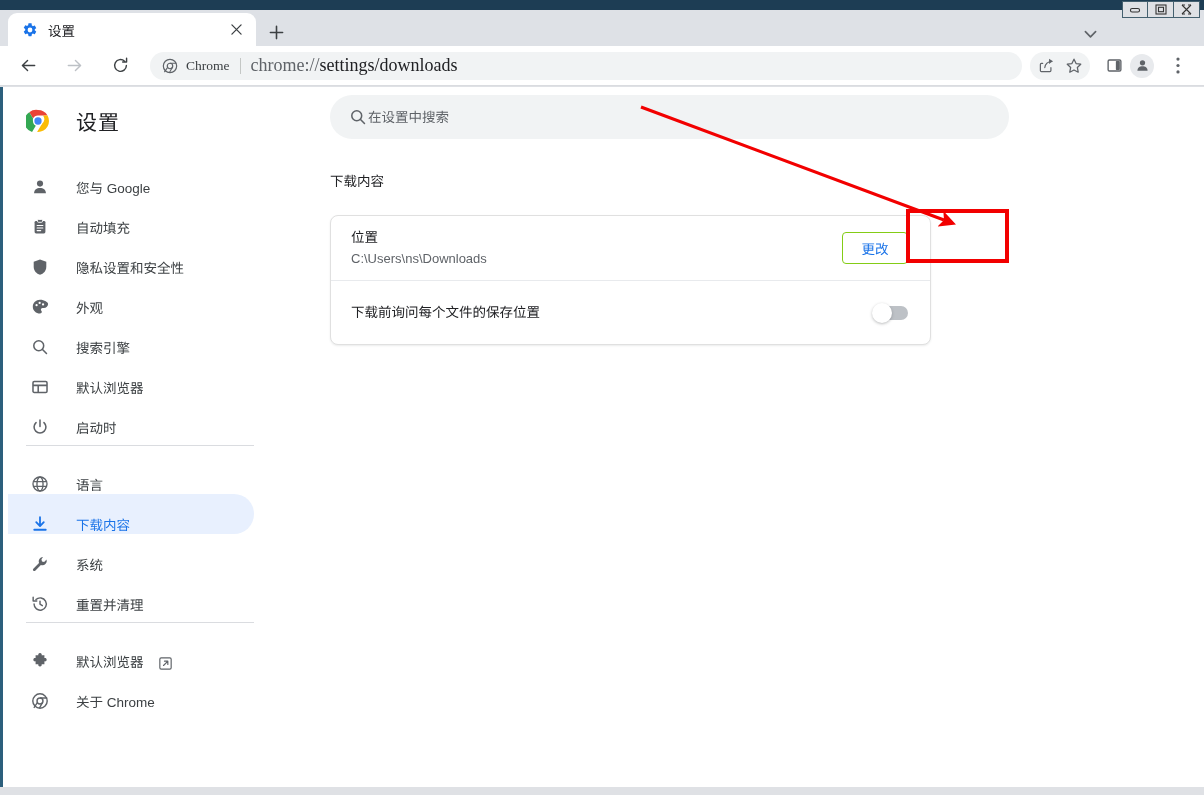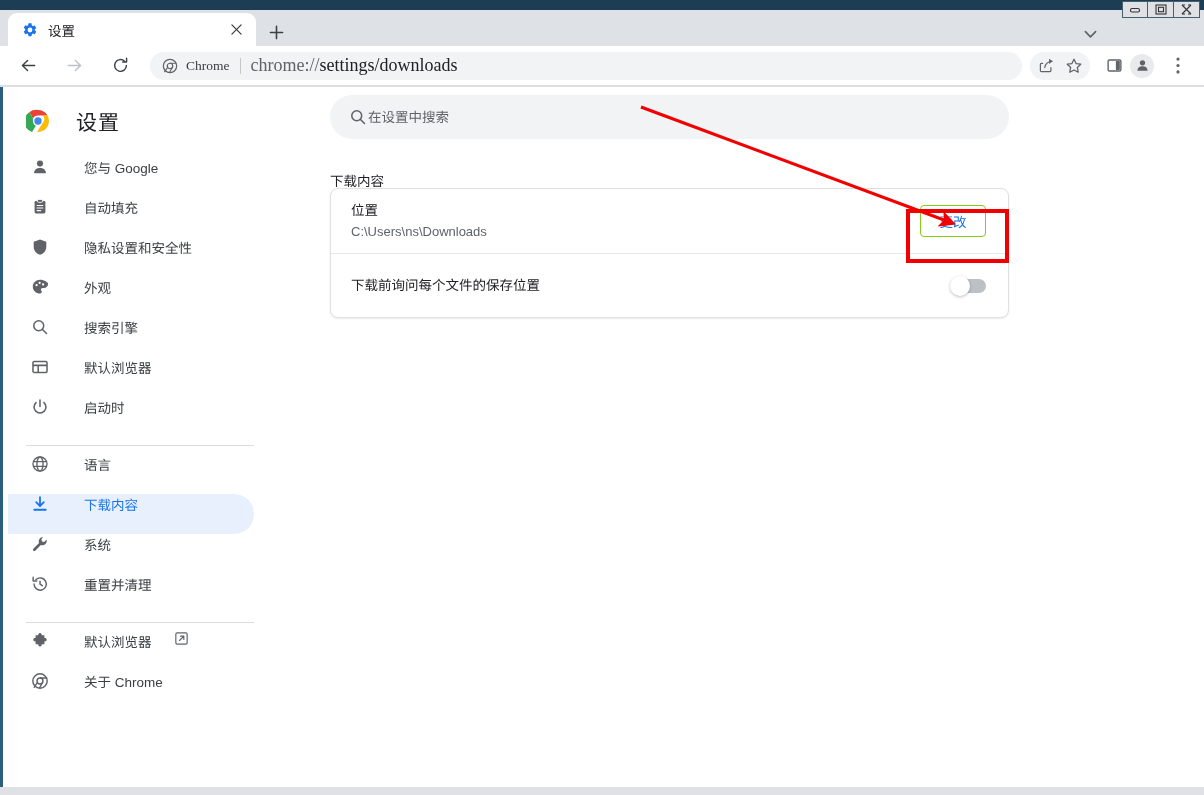--- a/index.html
+++ b/index.html
@@ -156,27 +156,26 @@
     height: 56px; padding-left: 26px;
     margin-top: 6px;
   }
   .brand-logo { width: 24px; height: 24px; flex: 0 0 24px; }
   .brand-title {
     font-size: 21px; color: #202124; margin-left: 26px;
     letter-spacing: 1px;
   }
   .nav { margin-top: 8px; }
   .nav-item {
-    display: flex; align-items: flex-start;
+    display: flex; align-items: flex-end;
     height: 40px;
     margin: 0 46px 0 8px;
     padding-left: 22px;
     border-radius: 0 20px 20px 0;
     color: #3c4043;
-    gap: 8px;
   }
   .nav-item .nav-icon {
     width: 20px; height: 20px; flex: 0 0 20px;
     display: flex; align-items: center; justify-content: center;
     color: #5f6368;
   }
   .nav-item .nav-label {
     font-size: 13.5px; margin-left: 26px; white-space: nowrap;
   }
   .nav-item.selected { background: #e8f0fe; }
@@ -210,22 +209,22 @@
     padding: 0;
   }
   .search-input::placeholder { color: #5f6368; }
 
   .section-title {
     position: absolute; left: 30px; top: 83px;
     font-size: 13.5px; color: #202124;
   }
 
   .card {
-    position: absolute; left: 30px; top: 101px;
-    width: 679px;
+    position: absolute; left: 30px; top: 128px;
+    width: 601px;
     background: #ffffff;
     border: 1px solid #e0e0e0;
     border-radius: 8px;
     box-shadow: 0 1px 2px rgba(60,64,67,0.10);
     overflow: hidden;
   }
   .row {
     display: flex; align-items: center;
     min-height: 64px;
     padding: 0 22px 0 20px;

